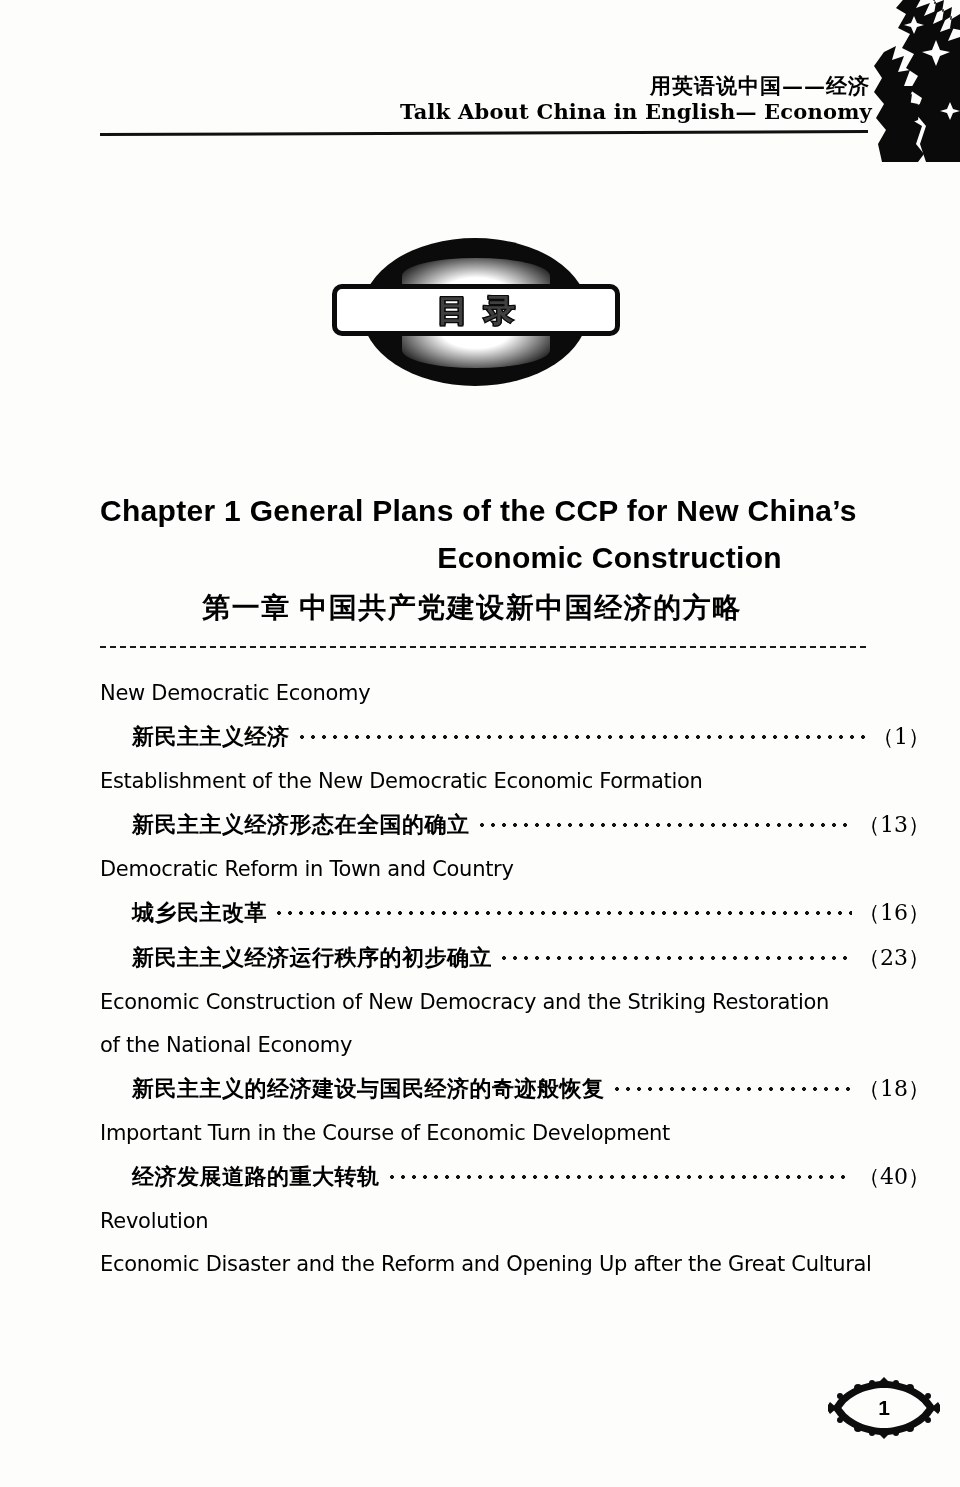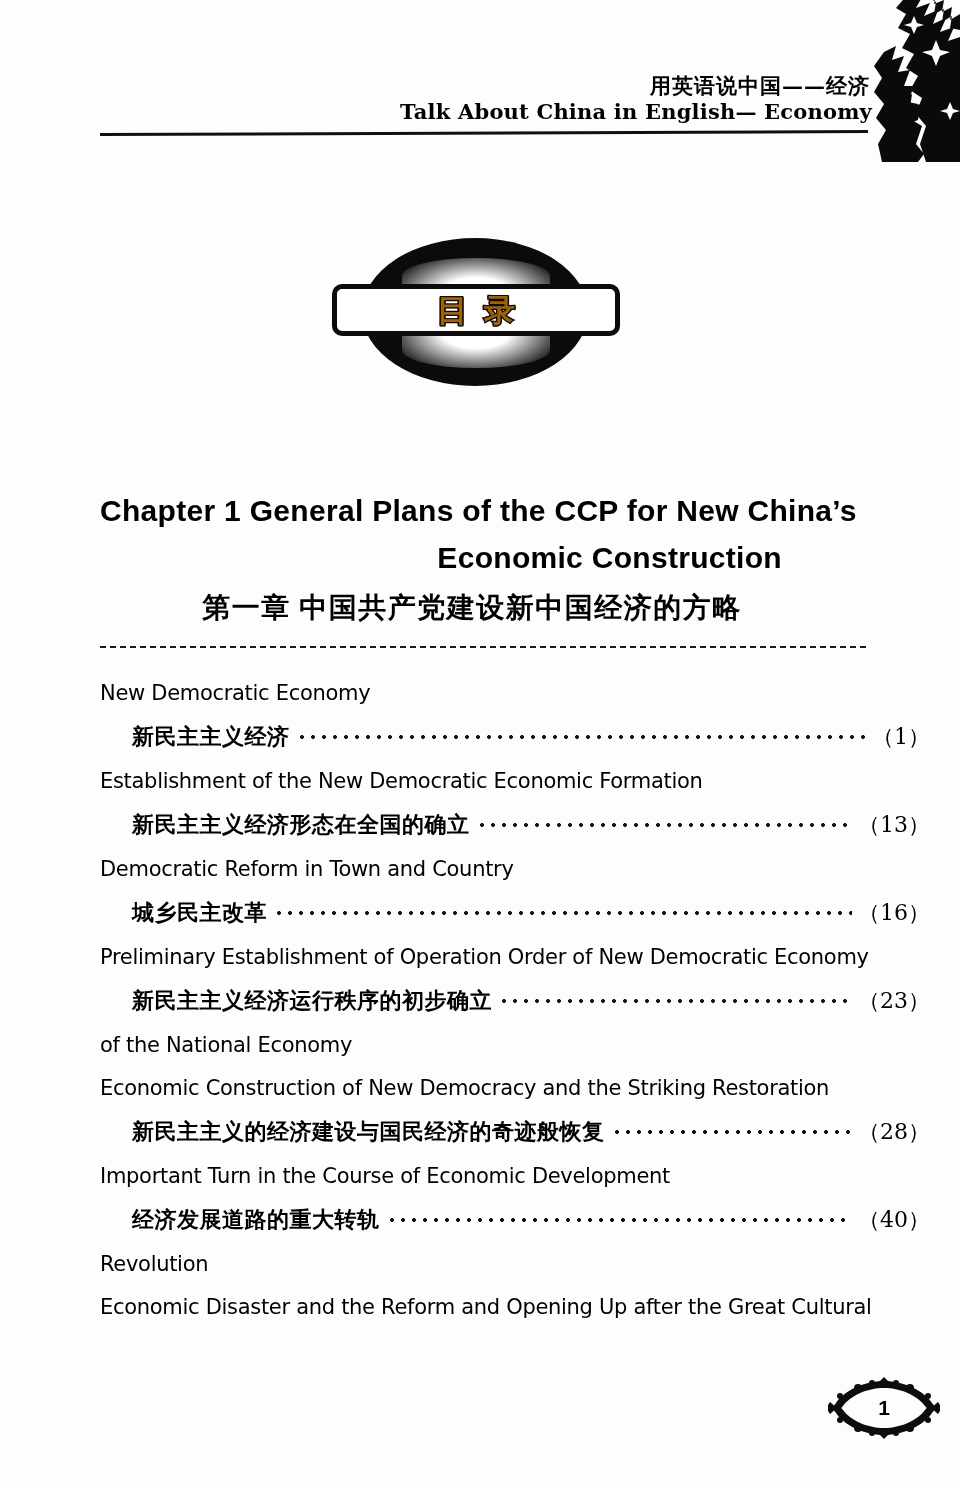--- a/index.html
+++ b/index.html
@@ -123,21 +123,21 @@
     align-items: center;
     justify-content: center;
   }
   .emblem-text {
     font-family: "DejaVu Serif", "Liberation Serif", serif;
     font-weight: 700;
     font-size: 31px;
     letter-spacing: 16px;
     text-indent: 16px;
     line-height: 1;
-    color: #a16207;
+    color: #404040;
     -webkit-text-stroke: 2.4px #0b0b0b;
     paint-order: stroke fill;
     text-shadow:
        1.4px 0 0 #0b0b0b, -1.4px 0 0 #0b0b0b,
        0 1.4px 0 #0b0b0b, 0 -1.4px 0 #0b0b0b;
   }
 
   
   .chapter {
     position: absolute;
@@ -323,34 +323,33 @@
       </div>
       <div class="toc-entry">
         <div class="toc-en">Democratic Reform in Town and Country</div>
         <div class="toc-cn-row">
           <span class="toc-cn-label">城乡民主改革</span>
           <span class="toc-leader"></span>
           <span class="toc-page">（16）</span>
         </div>
       </div>
       <div class="toc-entry">
-        <div class="toc-en">Preliminary Establishment of Operation Order of New Democratic Economy</div>
         <div class="toc-cn-row">
           <span class="toc-cn-label">新民主主义经济运行秩序的初步确立</span>
           <span class="toc-leader"></span>
           <span class="toc-page">（23）</span>
         </div>
       </div>
       <div class="toc-entry">
+        <div class="toc-en">Economic Construction of New Democracy and the Striking Restoration</div>
         <div class="toc-en">of the National Economy</div>
-        <div class="toc-en">Economic Construction of New Democracy and the Striking Restoration</div>
         <div class="toc-cn-row">
           <span class="toc-cn-label">新民主主义的经济建设与国民经济的奇迹般恢复</span>
           <span class="toc-leader"></span>
-          <span class="toc-page">（28）</span>
+          <span class="toc-page">（18）</span>
         </div>
       </div>
       <div class="toc-entry">
         <div class="toc-en">Important Turn in the Course of Economic Development</div>
         <div class="toc-cn-row">
           <span class="toc-cn-label">经济发展道路的重大转轨</span>
           <span class="toc-leader"></span>
           <span class="toc-page">（40）</span>
         </div>
       </div>

